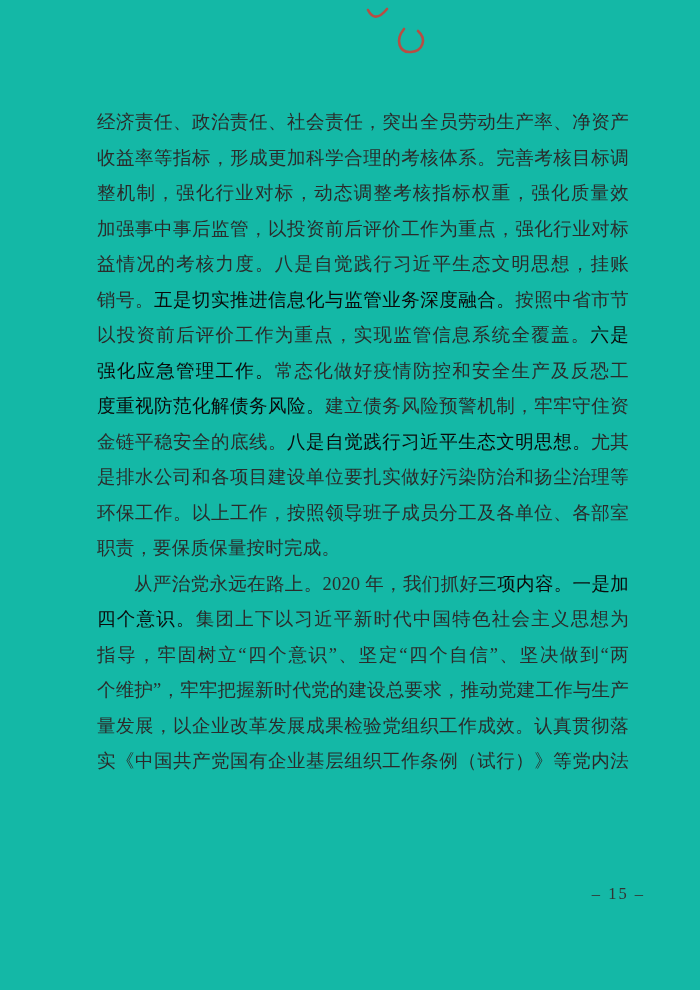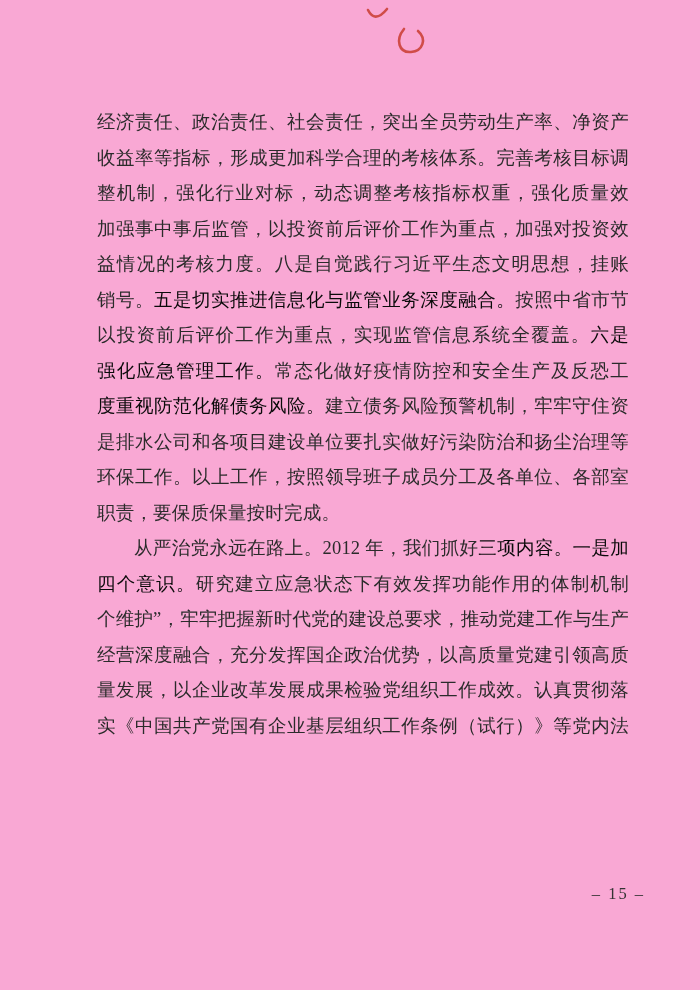--- a/index.html
+++ b/index.html
@@ -1,21 +1,21 @@
 <!DOCTYPE html>
 <html><head>
 <meta charset="utf-8">
 <style>
   html, body { margin: 0; padding: 0; background: #888; }
   .page {
     position: relative;
     width: 700px;
     height: 990px;
     margin: 0 auto;
-    background: #f9a8d4;
+    background: #14b8a6;
     overflow: hidden;
     font-family: "Liberation Serif", "DejaVu Serif", serif;
   }
   .text-block {
     position: absolute;
     left: 97px;
     top: 105px;
     width: 532px;
   }
   .line {
@@ -59,32 +59,33 @@
 
   <svg class="red-marks" width="110" height="62" viewBox="0 0 110 62">
     <path class="red-stroke" d="M 18 10 C 22 18 28 20 37 9" fill="none" stroke="#cb4138" stroke-width="2.6" stroke-linecap="round" opacity="0.9"></path>
     <path class="red-stroke" d="M 54 29 C 45 40 49 53 61 52 C 73 51 77 39 68 31" fill="none" stroke="#cb4138" stroke-width="2.6" stroke-linecap="round" opacity="0.9"></path>
   </svg>
 
   <div class="text-block">
       <div class="line"><span>经济责任、政治责任、社会责任，突出全员劳动生产率、净资产</span></div>
       <div class="line"><span>收益率等指标，形成更加科学合理的考核体系。完善考核目标调</span></div>
       <div class="line"><span>整机制，强化行业对标，动态调整考核指标权重，强化质量效益。</span></div>
-      <div class="line"><span>加强事中事后监管，以投资前后评价工作为重点，加强对投资效</span></div>
+      <div class="line"><span>加强事中事后监管，以投资前后评价工作为重点，强化行业对标</span></div>
       <div class="line"><span>益情况的考核力度。八是自觉践行习近平生态文明思想，挂账</span></div>
       <div class="line"><span>销号。</span><span class="b">五是切实推进信息化与监管业务深度融合。</span><span>按照中省市节</span></div>
       <div class="line"><span>以投资前后评价工作为重点，实现监管信息系统全覆盖。</span><span class="b">六是</span></div>
       <div class="line"><span class="b">强化应急管理工作。</span><span>常态化做好疫情防控和安全生产及反恐工</span></div>
       <div class="line"><span class="b">度重视防范化解债务风险。</span><span>建立债务风险预警机制，牢牢守住资</span></div>
+      <div class="line"><span>金链平稳安全的底线。</span><span class="b">八是自觉践行习近平生态文明思想。</span><span>尤其</span></div>
       <div class="line"><span>是排水公司和各项目建设单位要扎实做好污染防治和扬尘治理等</span></div>
       <div class="line"><span>环保工作。以上工作，按照领导班子成员分工及各单位、各部室</span></div>
       <div class="line left"><span>职责，要保质保量按时完成。</span></div>
-      <div class="line indent"><span>从严治党永远在路上。2012 年，我们抓好</span><span class="b">三项内容。一是加</span></div>
-      <div class="line"><span class="b">四个意识。</span><span>研究建立应急状态下有效发挥功能作用的体制机制</span></div>
+      <div class="line indent"><span>从严治党永远在路上。2020 年，我们抓好</span><span class="b">三项内容。一是加</span></div>
+      <div class="line"><span class="b">四个意识。</span><span>集团上下以习近平新时代中国特色社会主义思想为</span></div>
+      <div class="line"><span>指导，牢固树立“四个意识”、坚定“四个自信”、坚决做到“两</span></div>
       <div class="line"><span>个维护”，牢牢把握新时代党的建设总要求，推动党建工作与生产</span></div>
-      <div class="line"><span>经营深度融合，充分发挥国企政治优势，以高质量党建引领高质</span></div>
       <div class="line"><span>量发展，以企业改革发展成果检验党组织工作成效。认真贯彻落</span></div>
       <div class="line"><span>实《中国共产党国有企业基层组织工作条例（试行）》等党内法规，</span></div>
     </div>
 
   <div class="page-number">– 15 –</div>
 
 </div>
 
 </body></html>

